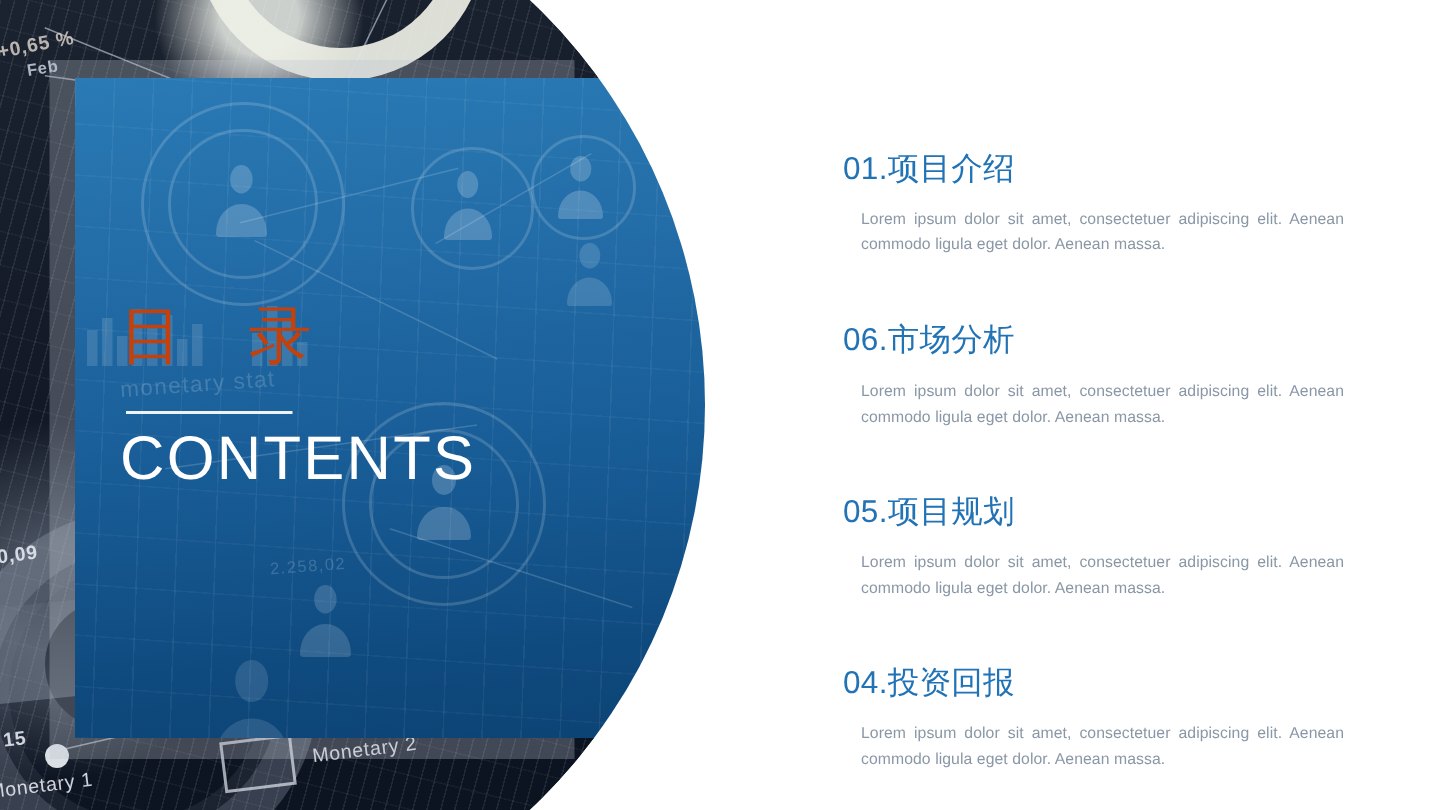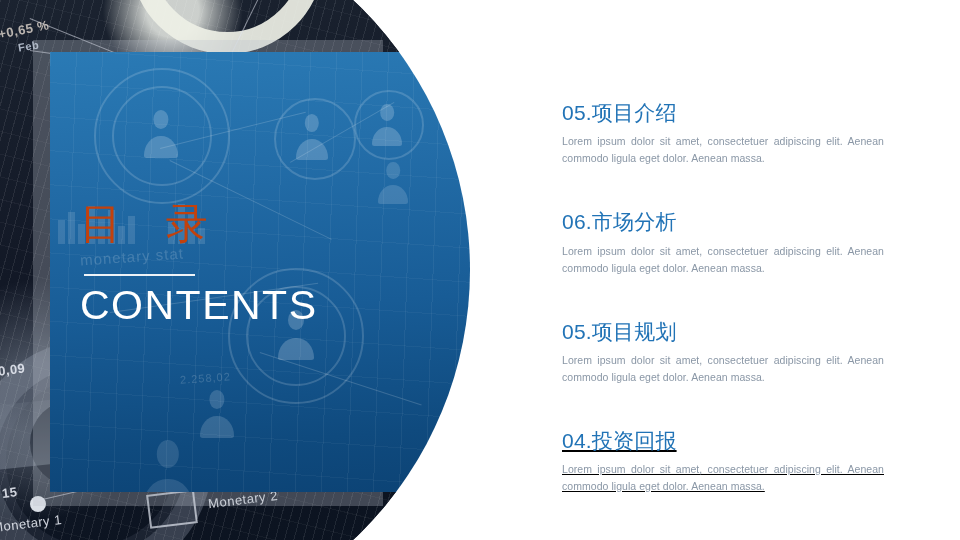--- a/index.html
+++ b/index.html
@@ -131,27 +131,27 @@
     background:rgba(255,255,255,.92);
   }
   .title-en{
     position:absolute;left:80px;top:283px;color:#ffffff;font-size:41px;line-height:1.1;
     letter-spacing:1.5px;font-weight:400;white-space:nowrap;
   }
 
   
   .toc{position:absolute;left:562px;top:100px;width:360px;}
   .toc-item{margin-bottom:42px;}
-  .toc-item:last-child{margin-bottom:0;text-decoration:underline;}
+  .toc-item:last-child{margin-bottom:0;}
   .toc-head{
     color:#2173b6;font-size:21px;line-height:1.25;margin:0 0 7px 0;font-weight:400;
     letter-spacing:.2px;
   }
   .toc-desc{
-    color:#8a97a6;font-size:10.5px;line-height:1.62;margin:0;
+    color:#8a97a6;font-size:10.5px;line-height:1.62;margin:12px;
     text-align:justify;width:322px;letter-spacing:.05px;
   }
 </style>
 </head>
 <body>
 
 <div id="slide">
 
   <div class="ellipse-clip">
     <div class="photo"></div>
@@ -251,21 +251,21 @@
 
   <div class="blue-mask-right"></div>
 
   <div class="title-cn">目 录</div>
   <div class="title-rule"></div>
   <div class="title-en">CONTENTS</div>
 
   <div class="toc">
 
     <div class="toc-item">
-      <div class="toc-head">05.项目介绍</div>
+      <div class="toc-head">01.项目介绍</div>
       <p class="toc-desc">Lorem ipsum dolor sit amet, consectetuer adipiscing elit. Aenean commodo ligula eget dolor. Aenean massa.</p>
     </div>
 
     <div class="toc-item">
       <div class="toc-head">06.市场分析</div>
       <p class="toc-desc">Lorem ipsum dolor sit amet, consectetuer adipiscing elit. Aenean commodo ligula eget dolor. Aenean massa.</p>
     </div>
 
     <div class="toc-item">
       <div class="toc-head">05.项目规划</div>

